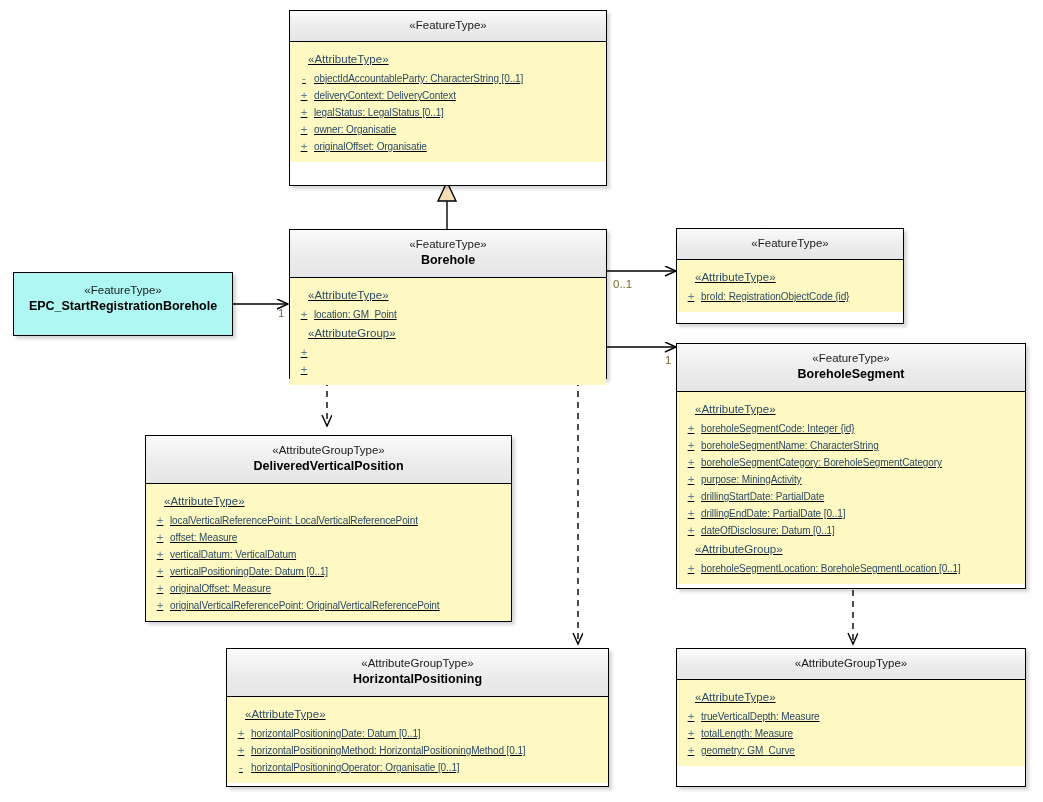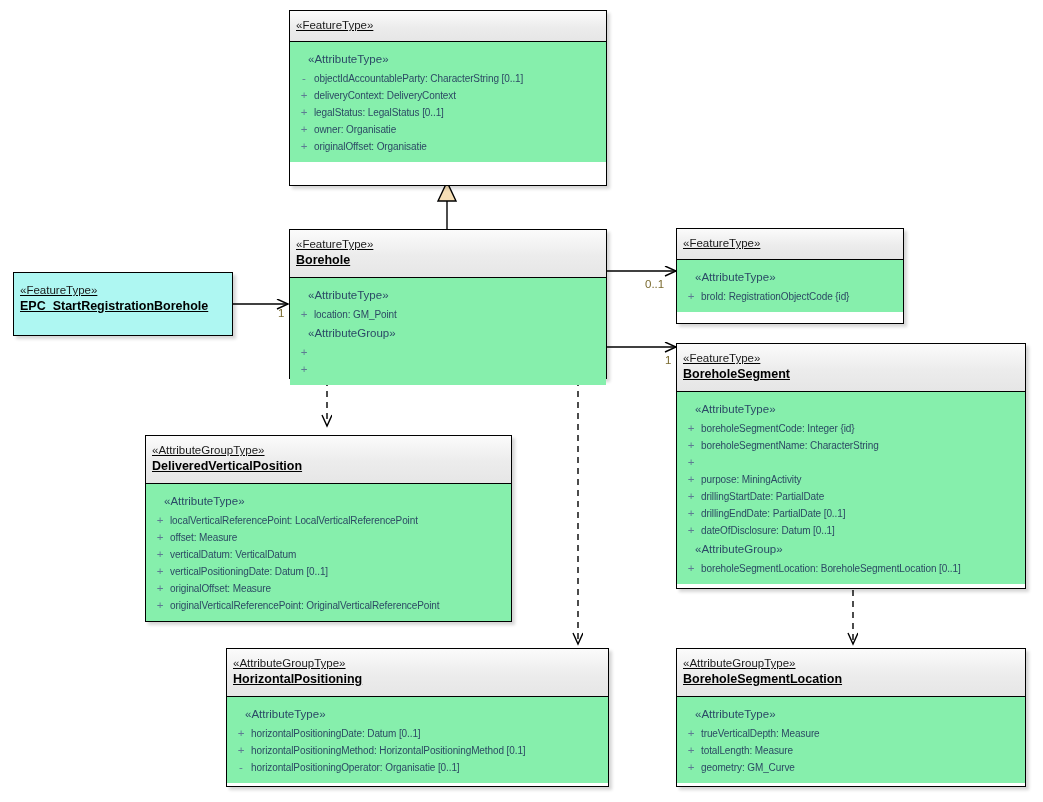--- a/index.html
+++ b/index.html
@@ -30,22 +30,22 @@
     box-sizing: border-box;
     border: 1.6px solid #000000;
     background: #ffffff;
     box-shadow: 3px 3px 3px rgba(0,0,0,0.16);
     z-index: 2;
   }
   .uml-head {
     box-sizing: border-box;
     background: linear-gradient(to bottom, #fbfbfb 0%, #ececec 55%, #e6e6e6 100%);
     border-bottom: 1.6px solid #000000;
+    text-align: center;
     padding: 7px 6px 8px 6px;
-    text-decoration: underline;
   }
   .uml-class.no-body .uml-head {
     border-bottom: none;
   }
   .stereo {
     font-size: 11.5px;
     color: #1a1a1a;
     line-height: 15px;
     white-space: nowrap;
   }
@@ -54,23 +54,24 @@
     font-weight: bold;
     color: #000000;
     line-height: 17px;
     white-space: nowrap;
   }
   .cls-name.abstract {
     font-style: italic;
   }
   .uml-body {
     box-sizing: border-box;
-    background: #86efac;
+    background: #fef9c3;
     padding: 7px 4px 7px 4px;
     overflow: hidden;
+    text-decoration: underline;
   }
   .grp-stereo {
     font-size: 11.5px;
     color: #2b4a66;
     padding: 3px 0 3px 14px;
     line-height: 15px;
     white-space: nowrap;
   }
   .attr-row {
     display: flex;
@@ -150,21 +151,21 @@
     <g>
       <line x1="578" y1="380" x2="578" y2="644" stroke="#000" stroke-width="1.4" stroke-dasharray="6,5" marker-end="url(#openArrowDown)"></line>
     </g>
 
     <g>
       <line x1="853" y1="590" x2="853" y2="644" stroke="#000" stroke-width="1.4" stroke-dasharray="6,5" marker-end="url(#openArrowDown)"></line>
     </g>
   </svg>
 
   <div class="mult" style="left:278px; top:307px;">1</div>
-  <div class="mult" style="left:645px; top:278px;">0..1</div>
+  <div class="mult" style="left:613px; top:278px;">0..1</div>
   <div class="mult" style="left:665px; top:354px;">1</div>
 
   <div class="uml-class" style="left:289px; top:10px; width:318px; height:176px;">
     <div class="uml-head">
       <div class="stereo">«FeatureType»</div>
     </div>
     <div class="uml-body">
       <div class="grp-stereo">«AttributeType»</div>
       <div class="attr-row">
         <span class="attr-vis">-</span>
@@ -240,20 +241,21 @@
       <div class="attr-row">
         <span class="attr-vis">+</span>
         <span class="attr-text">boreholeSegmentCode: Integer {id}</span>
       </div>
       <div class="attr-row">
         <span class="attr-vis">+</span>
         <span class="attr-text">boreholeSegmentName: CharacterString</span>
       </div>
       <div class="attr-row">
         <span class="attr-vis">+</span>
+        <span class="attr-text">boreholeSegmentCategory: BoreholeSegmentCategory</span>
       </div>
       <div class="attr-row">
         <span class="attr-vis">+</span>
         <span class="attr-text">purpose: MiningActivity</span>
       </div>
       <div class="attr-row">
         <span class="attr-vis">+</span>
         <span class="attr-text">drillingStartDate: PartialDate</span>
       </div>
       <div class="attr-row">
@@ -324,21 +326,20 @@
       <div class="attr-row">
         <span class="attr-vis">-</span>
         <span class="attr-text">horizontalPositioningOperator: Organisatie [0..1]</span>
       </div>
     </div>
   </div>
 
   <div class="uml-class" style="left:676px; top:648px; width:350px; height:139px;">
     <div class="uml-head">
       <div class="stereo">«AttributeGroupType»</div>
-      <div class="cls-name">BoreholeSegmentLocation</div>
     </div>
     <div class="uml-body">
       <div class="grp-stereo">«AttributeType»</div>
       <div class="attr-row">
         <span class="attr-vis">+</span>
         <span class="attr-text">trueVerticalDepth: Measure</span>
       </div>
       <div class="attr-row">
         <span class="attr-vis">+</span>
         <span class="attr-text">totalLength: Measure</span>

